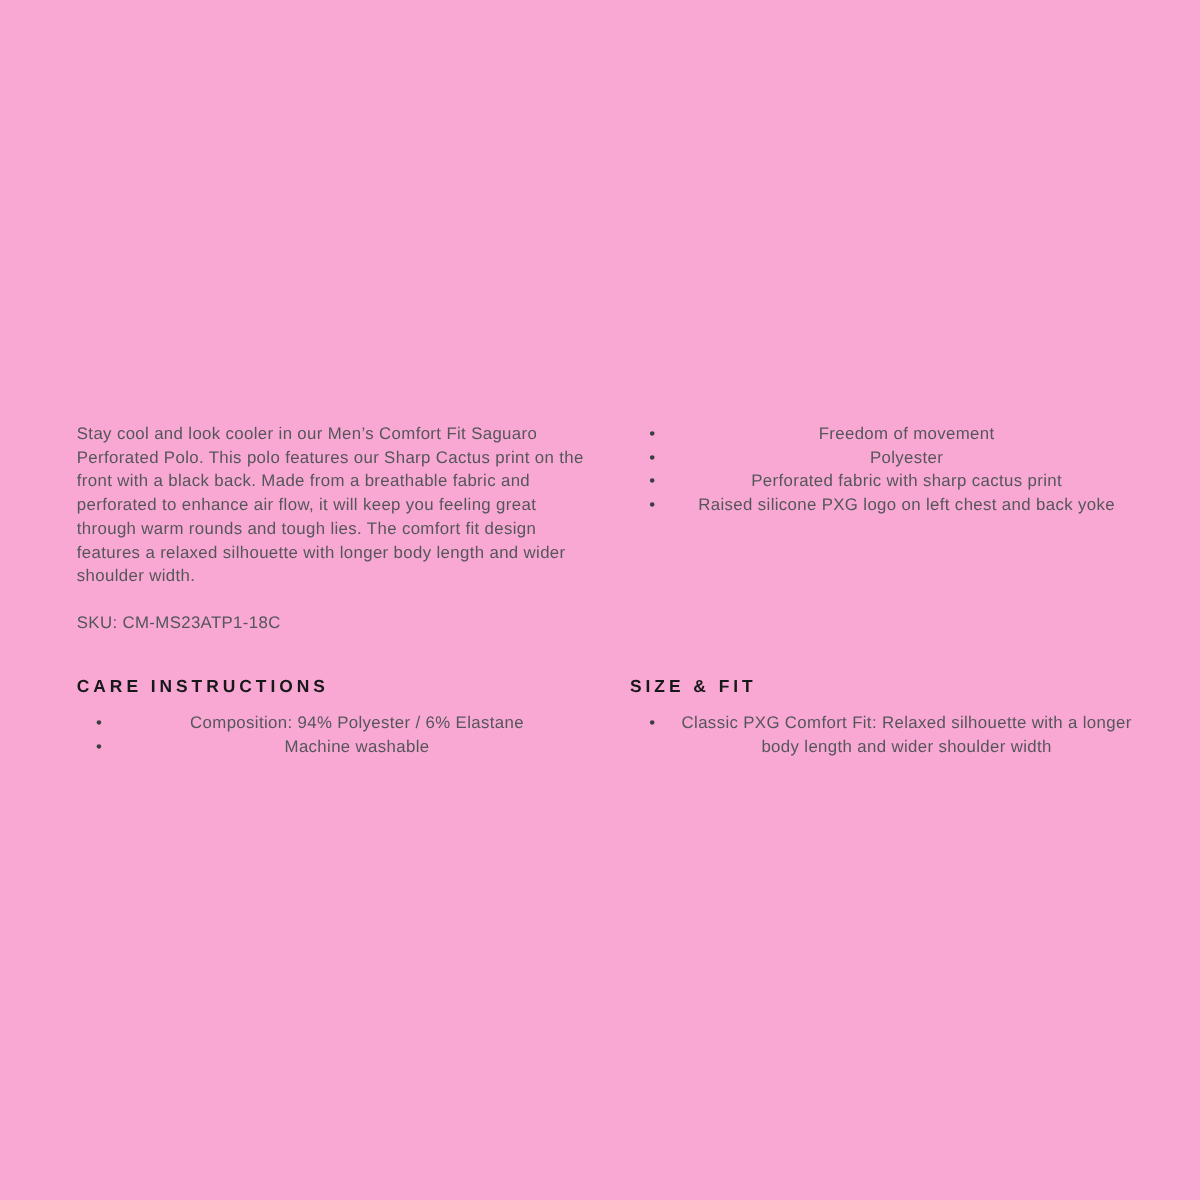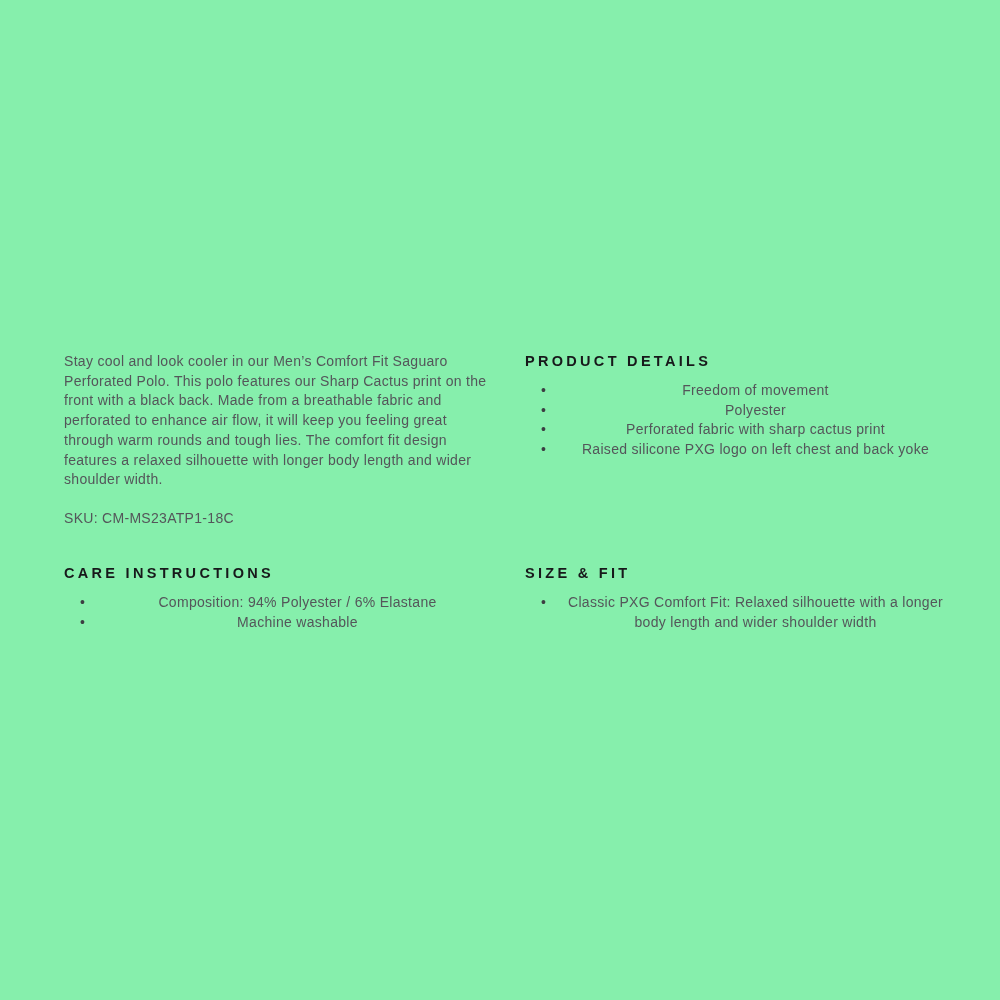--- a/index.html
+++ b/index.html
@@ -4,21 +4,21 @@
 <style>
   html, body {
     margin: 0;
     padding: 0;
     background: #ffffff;
   }
   .canvas {
     position: relative;
     width: 1000px;
     height: 1000px;
-    background: #86efac;
+    background: #f9a8d4;
     font-family: "Liberation Sans", sans-serif;
     overflow: hidden;
   }
   .col {
     position: absolute;
   }
   .desc-col  { left: 64px;  top: 352px; width: 436px; }
   .details-col { left: 525px; top: 352px; width: 430px; }
   .care-col  { left: 64px;  top: 564px; width: 436px; }
   .size-col  { left: 525px; top: 564px; width: 430px; }
@@ -68,21 +68,20 @@
 <body>
 
 <div class="canvas">
 
   <div class="col desc-col">
     <p class="body-text">Stay cool and look cooler in our Men’s Comfort Fit Saguaro Perforated Polo. This polo features our Sharp Cactus print on the front with a black back. Made from a breathable fabric and perforated to enhance air flow, it will keep you feeling great through warm rounds and tough lies. The comfort fit design features a relaxed silhouette with longer body length and wider shoulder width.</p>
     <p class="body-text sku-line">SKU: CM-MS23ATP1-18C</p>
   </div>
 
   <div class="col details-col">
-    <h3 class="section-heading">PRODUCT DETAILS</h3>
     <ul class="bullet-list">
       <li>Freedom of movement</li>
       <li>Polyester</li>
       <li>Perforated fabric with sharp cactus print</li>
       <li>Raised silicone PXG logo on left chest and back yoke</li>
     </ul>
   </div>
 
   <div class="col care-col">
     <h3 class="section-heading">CARE INSTRUCTIONS</h3>

